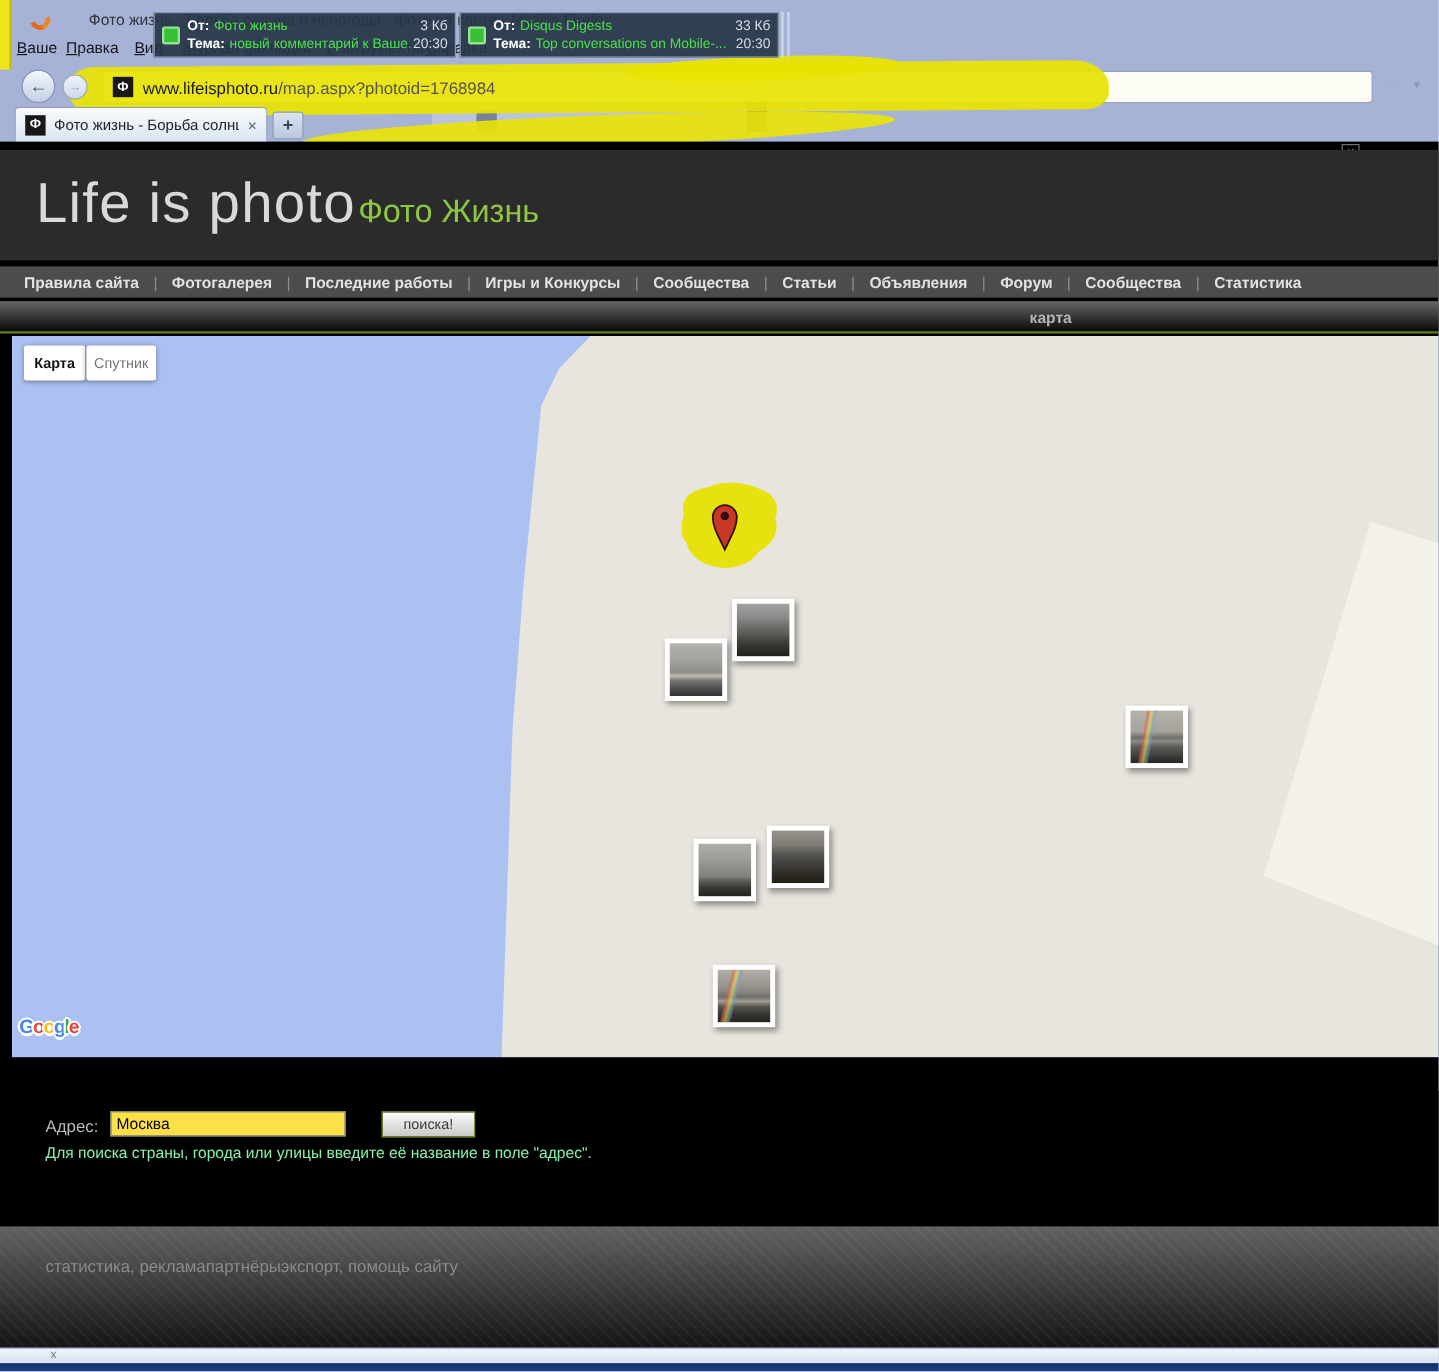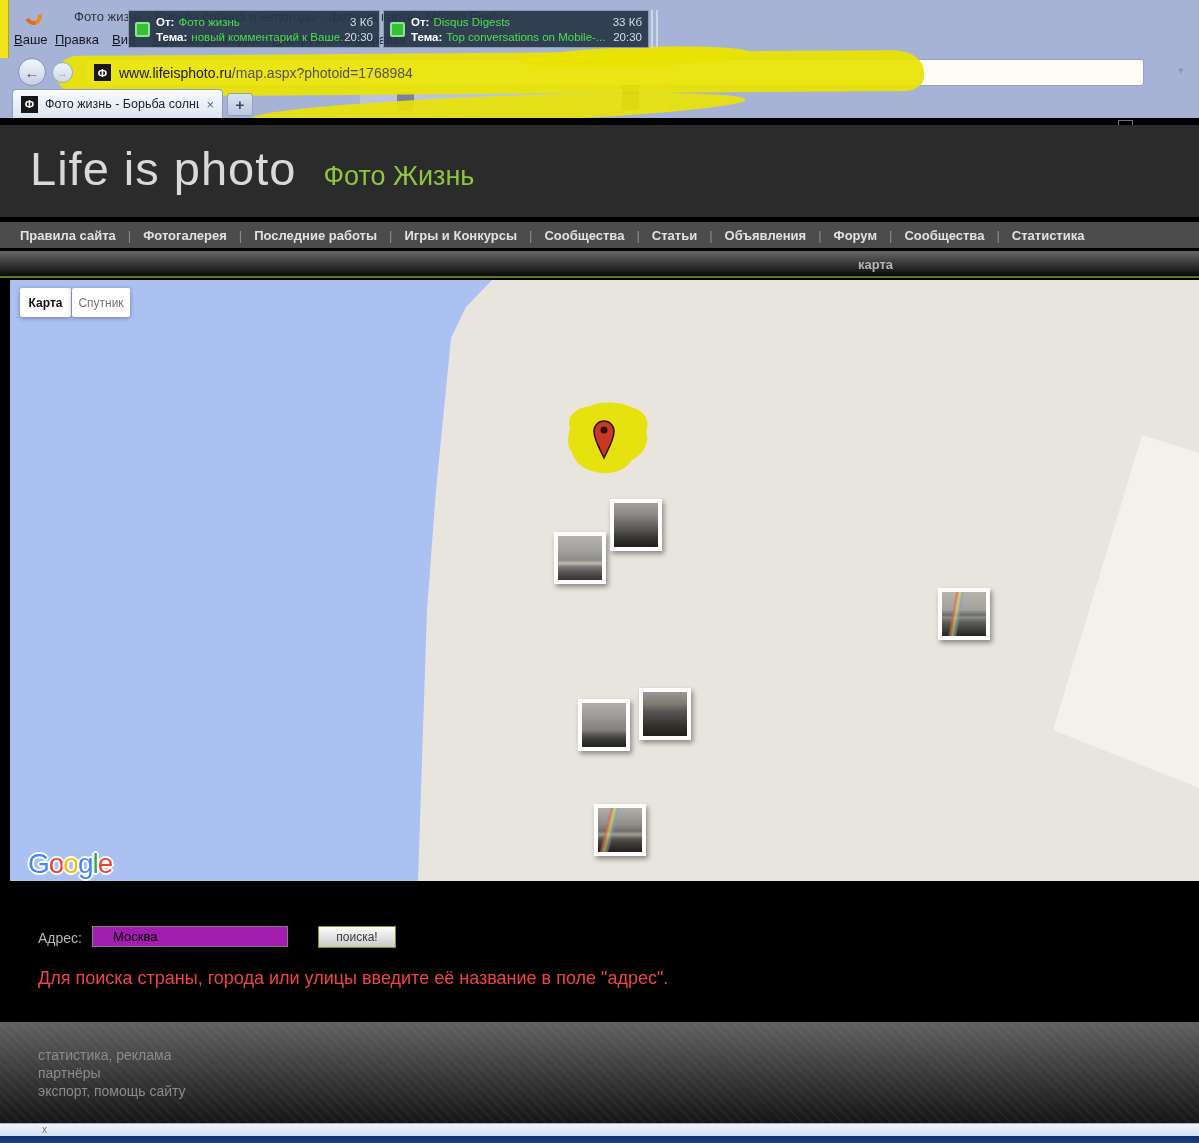--- a/index.html
+++ b/index.html
@@ -69,21 +69,21 @@
   .tab-close { font-size:13px; color:#596274; flex:0 0 auto; }
   .newtab { position:absolute; left:227px; top:93px; width:26px; height:23px;
             background:linear-gradient(#d9e2f0,#bac8de); border:1px solid #91a0bc; border-radius:3px;
             display:flex; align-items:center; justify-content:center; font-size:15px; font-weight:bold; color:#3b4560; z-index:4; }
 
   
   .page { position:absolute; left:0; top:118px; width:1199px; height:1005px; background:#000; z-index:3; }
   .page-close { position:absolute; left:1118px; top:2px; width:15px; height:15px; border:1px solid #707070;
                 color:#7fae2f; font-size:11px; line-height:12px; text-align:center; }
   .site-header { position:absolute; left:0; top:7px; width:100%; height:92px; background:#2b2b2b; }
-  .logo-row { position:absolute; left:30px; top:16px; display:flex; align-items:baseline; gap:27px; }
+  .logo-row { position:absolute; left:30px; top:16px; display:flex; align-items:baseline; gap:2px; }
   .logo { font-size:47px; color:#d9d9d9; letter-spacing:1px; }
   .logo-sub { font-size:27px; color:#8ec63f; }
   .site-nav { position:absolute; left:0; top:104px; width:100%; height:26px; background:#4c4c4c;
               display:flex; align-items:center; padding-left:20px; gap:12px; }
   .nav-item { font-size:13px; font-weight:bold; color:#e2e2e2; white-space:nowrap; }
   .nav-sep { font-size:13px; color:#8d8d8d; }
 
   .section-bar { position:absolute; left:0; width:100%; height:27px;
                  background:linear-gradient(#676767,#383838 50%,#0a0a0a 100%);
                  border-bottom:2px solid #5c7a1e; }
@@ -104,39 +104,39 @@
   .t2 { left:544px; top:252px; background:linear-gradient(180deg,#b5b3b0 0%,#a19f9c 35%,#8e8c88 55%,#c1bdb3 62%,#7b7a78 70%,#5d5c5a 80%,#333230 100%); }
   .t3 { left:928px; top:308px; background:
         linear-gradient(100deg, rgba(0,0,0,0) 26%, rgba(224,90,80,.6) 29%, rgba(236,160,70,.6) 32%, rgba(240,225,110,.6) 35%, rgba(150,200,110,.55) 38%, rgba(120,150,225,.5) 41%, rgba(0,0,0,0) 44%),
         linear-gradient(180deg,#b6b3ad 0%,#a5a29c 40%,#6f6d67 52%,#8d8b85 58%,#5f5f5c 68%,#494946 80%,#252421 100%); }
   .t4 { left:568px; top:419px; background:linear-gradient(180deg,#b0aeaa 0%,#9d9b97 30%,#8b8a86 50%,#82817d 62%,#595754 72%,#393733 84%,#252320 100%); }
   .t5 { left:629px; top:408px; background:linear-gradient(180deg,#99968f 0%,#7d7a73 28%,#565450 45%,#444240 62%,#323028 78%,#221f18 100%); }
   .t6 { left:584px; top:524px; background:
         linear-gradient(104deg, rgba(0,0,0,0) 22%, rgba(224,90,80,.6) 25%, rgba(236,160,70,.6) 28%, rgba(240,225,110,.6) 31%, rgba(150,200,110,.55) 34%, rgba(120,150,225,.5) 37%, rgba(0,0,0,0) 40%),
         linear-gradient(180deg,#b2afa9 0%,#8f8d86 38%,#706e68 52%,#a09d94 60%,#55554f 70%,#3b3a36 82%,#23211d 100%); }
 
-  .google { position:absolute; left:6px; top:568px; font-size:28px; font-weight:normal; letter-spacing:-1px;margin-left:12px; }
+  .google { position:absolute; left:6px; top:568px; font-size:16px; font-weight:bold; letter-spacing:-1px; }
   .google span { text-shadow:-2px 0 #fff, 2px 0 #fff, 0 -2px #fff, 0 2px #fff, -1px -1px #fff, 1px 1px #fff, 1px -1px #fff, -1px 1px #fff; }
   .g1{color:#4285F4}.g2{color:#EA4335}.g3{color:#FBBC05}.g4{color:#4285F4}.g5{color:#34A853}.g6{color:#EA4335}
 
   
   .search-area { position:absolute; left:0; top:791px; width:100%; height:113px; background:#000; }
   .addr-label { position:absolute; left:38px; top:21px; font-size:14px; color:#b9b9b9; }
   .addr-input { position:absolute; left:92px; top:17px; width:196px; height:21px; border:1px solid #7f7f7f;
-                font-size:13px; padding:0 20px; color:#000; background:#a21caf; font-family:"Liberation Sans",sans-serif; }
+                font-size:13px; padding:0 4px; color:#000; background:#fde047; font-family:"Liberation Sans",sans-serif; }
   .find-btn { position:absolute; left:318px; top:17px; width:78px; height:22px;
               background:linear-gradient(#fdfdfd,#c9c9c9); border:1px solid #7d9227; font-size:12px; color:#3a3a3a;
               font-family:"Liberation Sans",sans-serif; }
-  .hint { position:absolute; left:38px; top:59px; font-size:18px; color:#ef4444; }
+  .hint { position:absolute; left:38px; top:44px; font-size:13px; color:#86efac; }
 
   
   .footer { position:absolute; left:0; top:904px; width:100%; height:101px;
             background:repeating-linear-gradient(45deg, rgba(255,255,255,.035) 0 2px, rgba(0,0,0,0) 2px 7px),
                        linear-gradient(#616161,#151515); }
-  .footer-links { position:absolute; left:38px; top:24px; display:flex; flex-direction:column; }
+  .footer-links { position:absolute; left:38px; top:24px; display:flex; flex-direction:row; }
   .footer-link { font-size:14px; color:#8b8b8b; line-height:18px; }
 
   
   .findbar { position:absolute; left:0; top:1123px; width:1199px; height:13px;
              background:linear-gradient(#eff4fb,#d6e0f0); border-top:1px solid #a8b4ca; z-index:4; }
   .findbar-x { position:absolute; left:42px; top:0px; font-size:10px; color:#6b7690; }
   .taskbar-strip { position:absolute; left:0; top:1136px; width:100%; height:7px;
                    background:linear-gradient(#0f2f69,#1e4186); z-index:4; }
 </style>
 </head>

